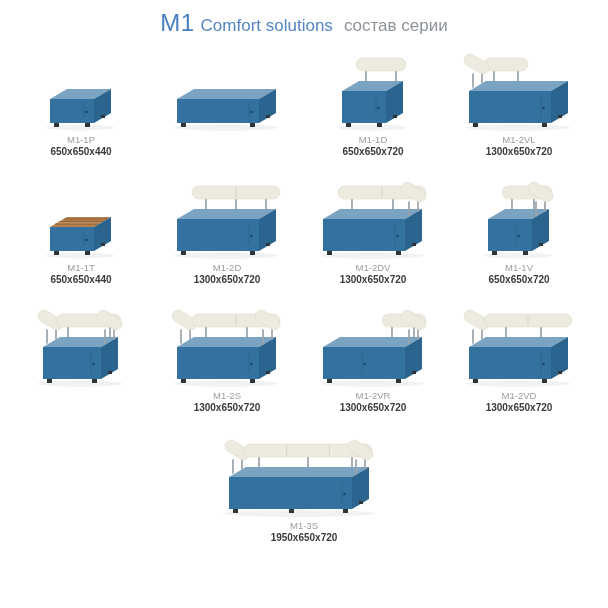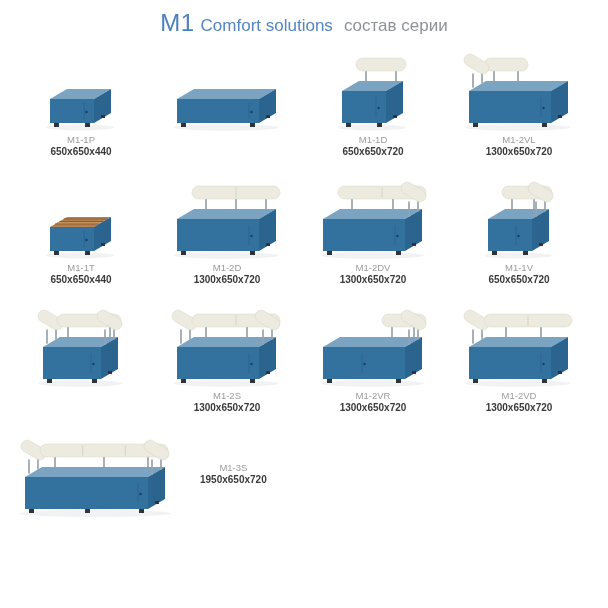--- a/index.html
+++ b/index.html
@@ -8,21 +8,21 @@
   header{padding-top:9px;text-align:center;white-space:nowrap;}
   .t-series{font-size:24px;color:#4a7fc0;font-weight:400;letter-spacing:.5px;}
   .t-sub{font-size:17px;color:#5585c3;font-weight:300;margin-left:6px;}
   .t-cap{font-size:17px;color:#8d9298;font-weight:300;margin-left:11px;}
   .grid{margin:4px 0 0 8px;display:grid;grid-template-columns:repeat(4,146px);width:584px;}
   .card{height:128px;display:flex;flex-direction:column;align-items:center;}
   .render{height:92px;display:flex;align-items:flex-end;}
   .render svg{display:block;}
   .pname{font-size:9.5px;color:#9b9b9b;line-height:11px;margin-top:1px;text-align:center;}
   .pdims{font-size:10px;color:#3a3a3a;font-weight:700;line-height:13px;text-align:center;}
-  .bottom{display:flex;flex-direction:row;align-items:center;margin-top:2px;}
+  .bottom{display:flex;flex-direction:column;align-items:center;margin-top:2px;}
   
   .ftop{fill:#7ba3c2;}
   .ffront{fill:#33719f;}
   .fside{fill:#2b648f;}
   .fbol{fill:#edebdf;stroke:#d9d6c7;stroke-width:.5;}
   .fpost{stroke:#99a3ab;stroke-width:1.7;stroke-linecap:round;}
   .ffoot{fill:#2f343a;}
   .fshadow{fill:rgba(50,70,90,.07);}
   .fseam{stroke:#d6d3c3;stroke-width:1;}
   .fhl{stroke:rgba(10,30,50,.18);stroke-width:.8;}

